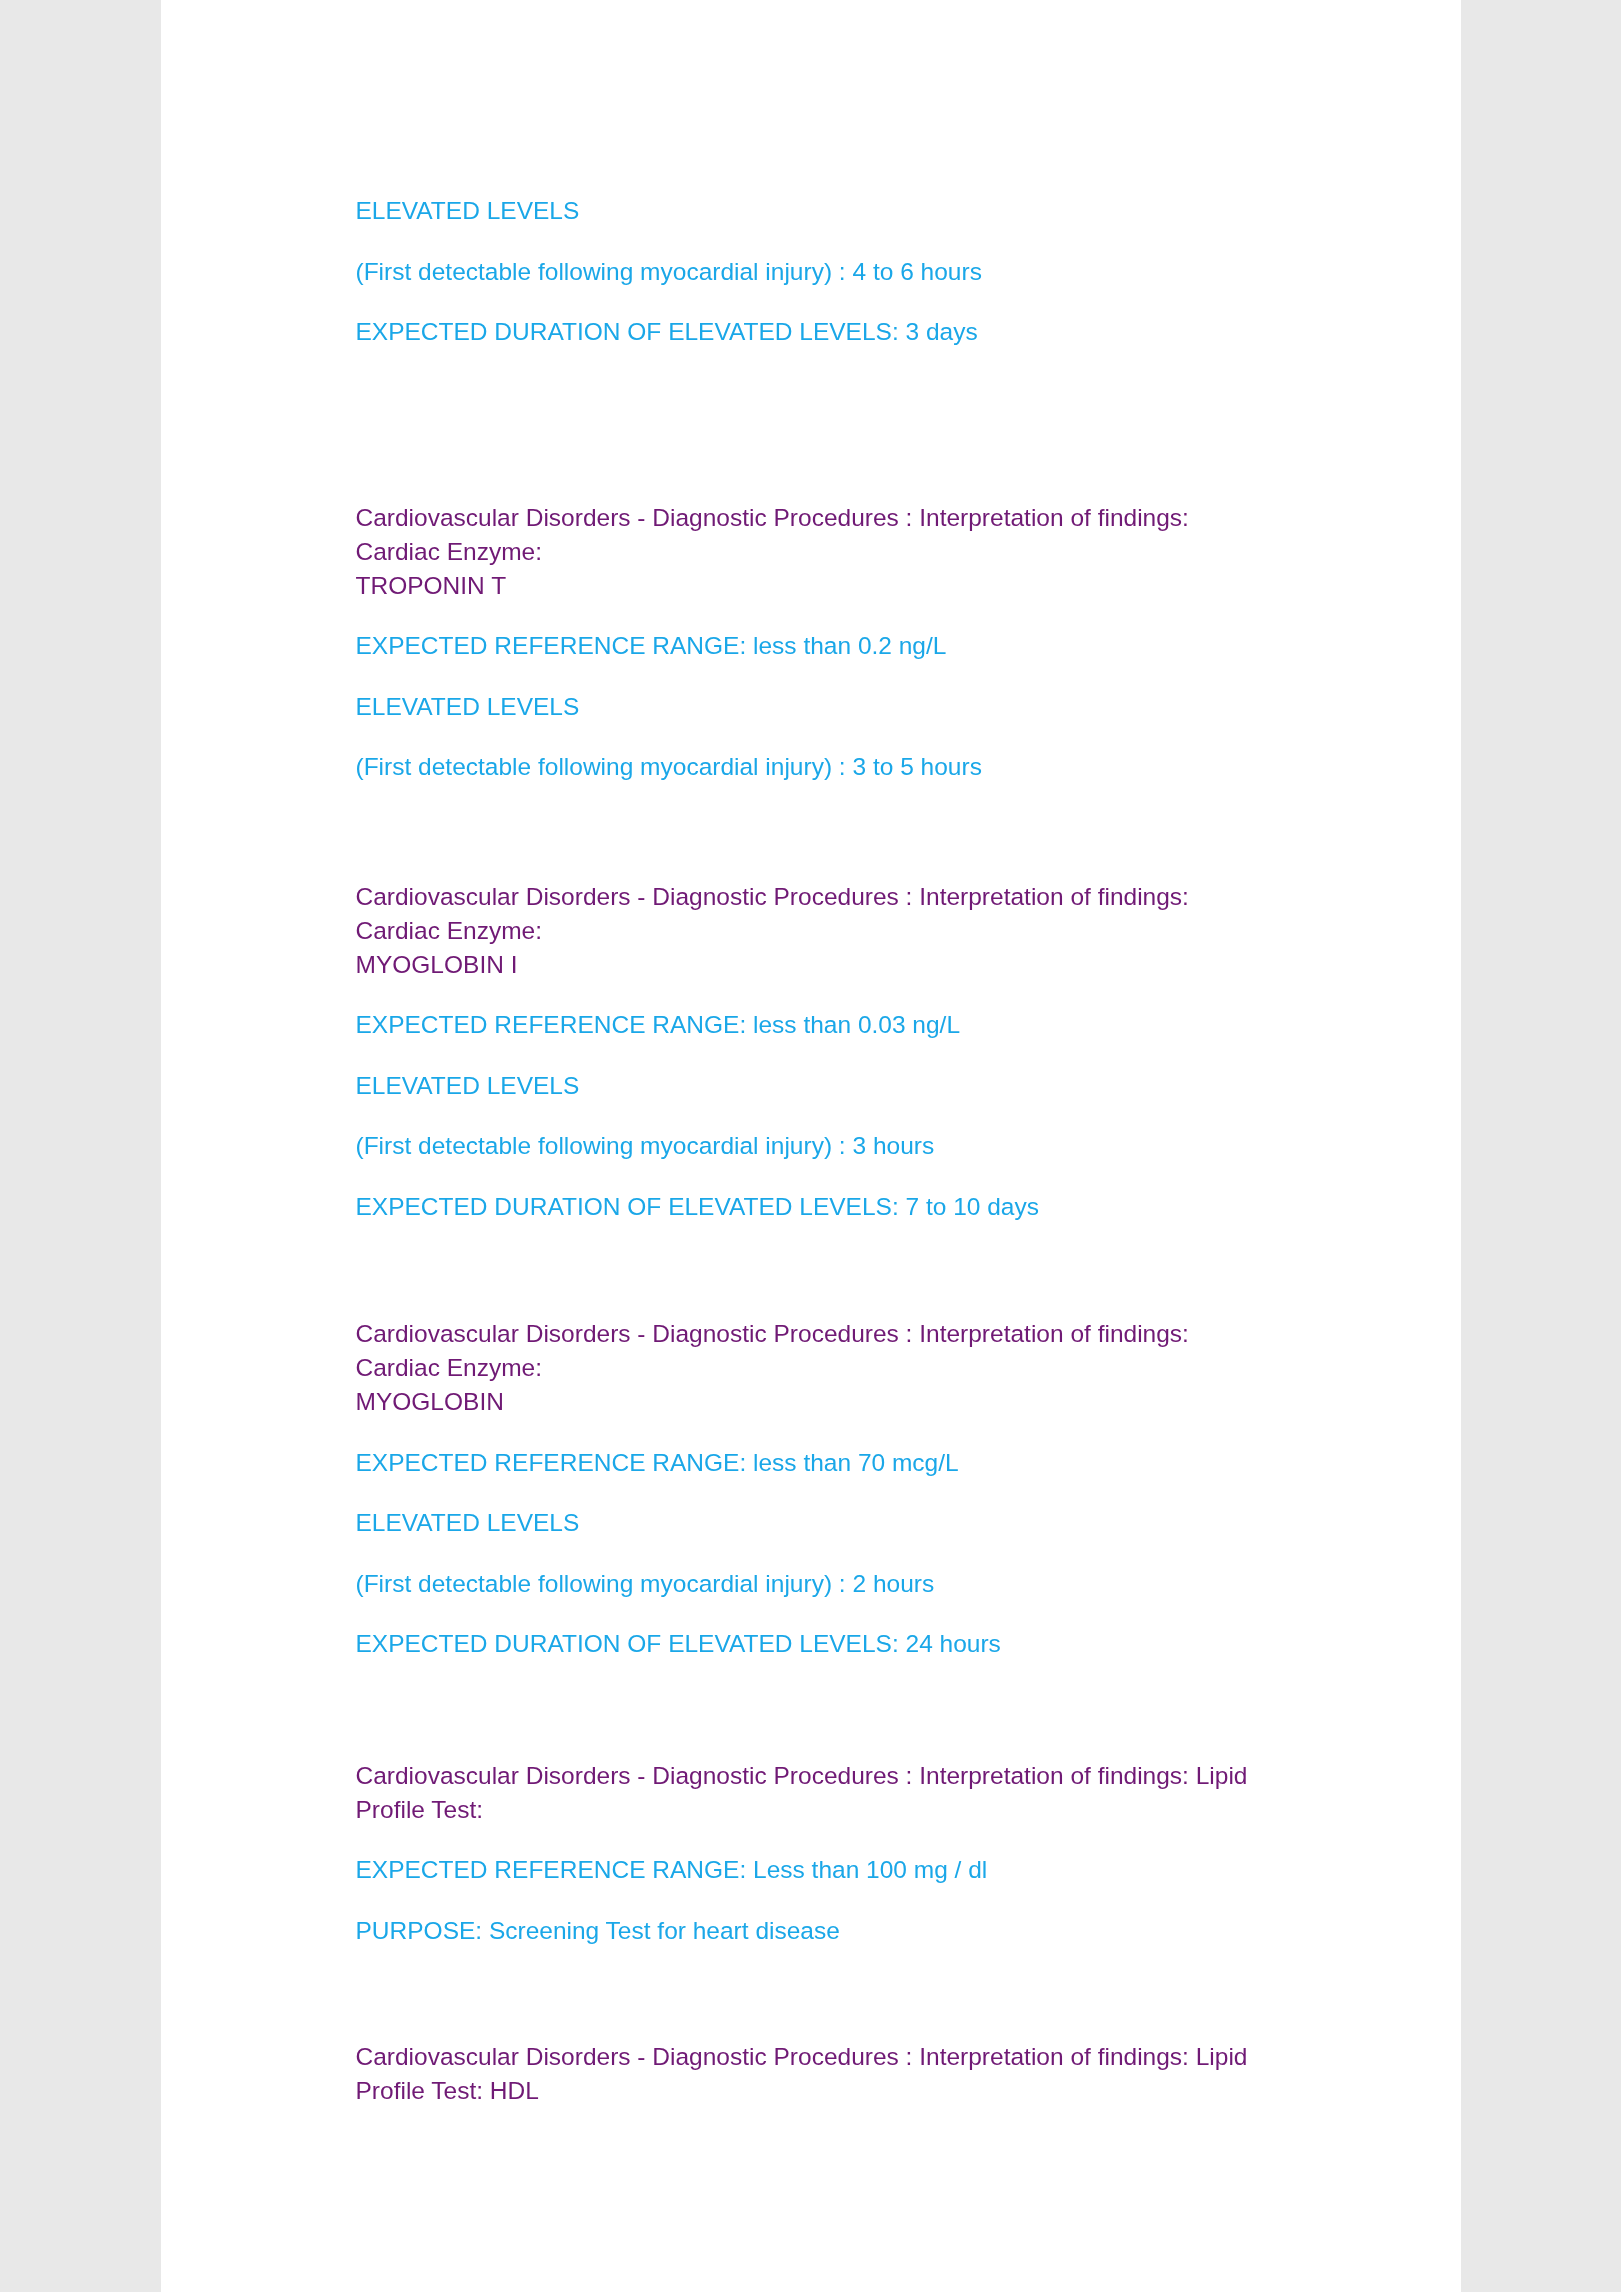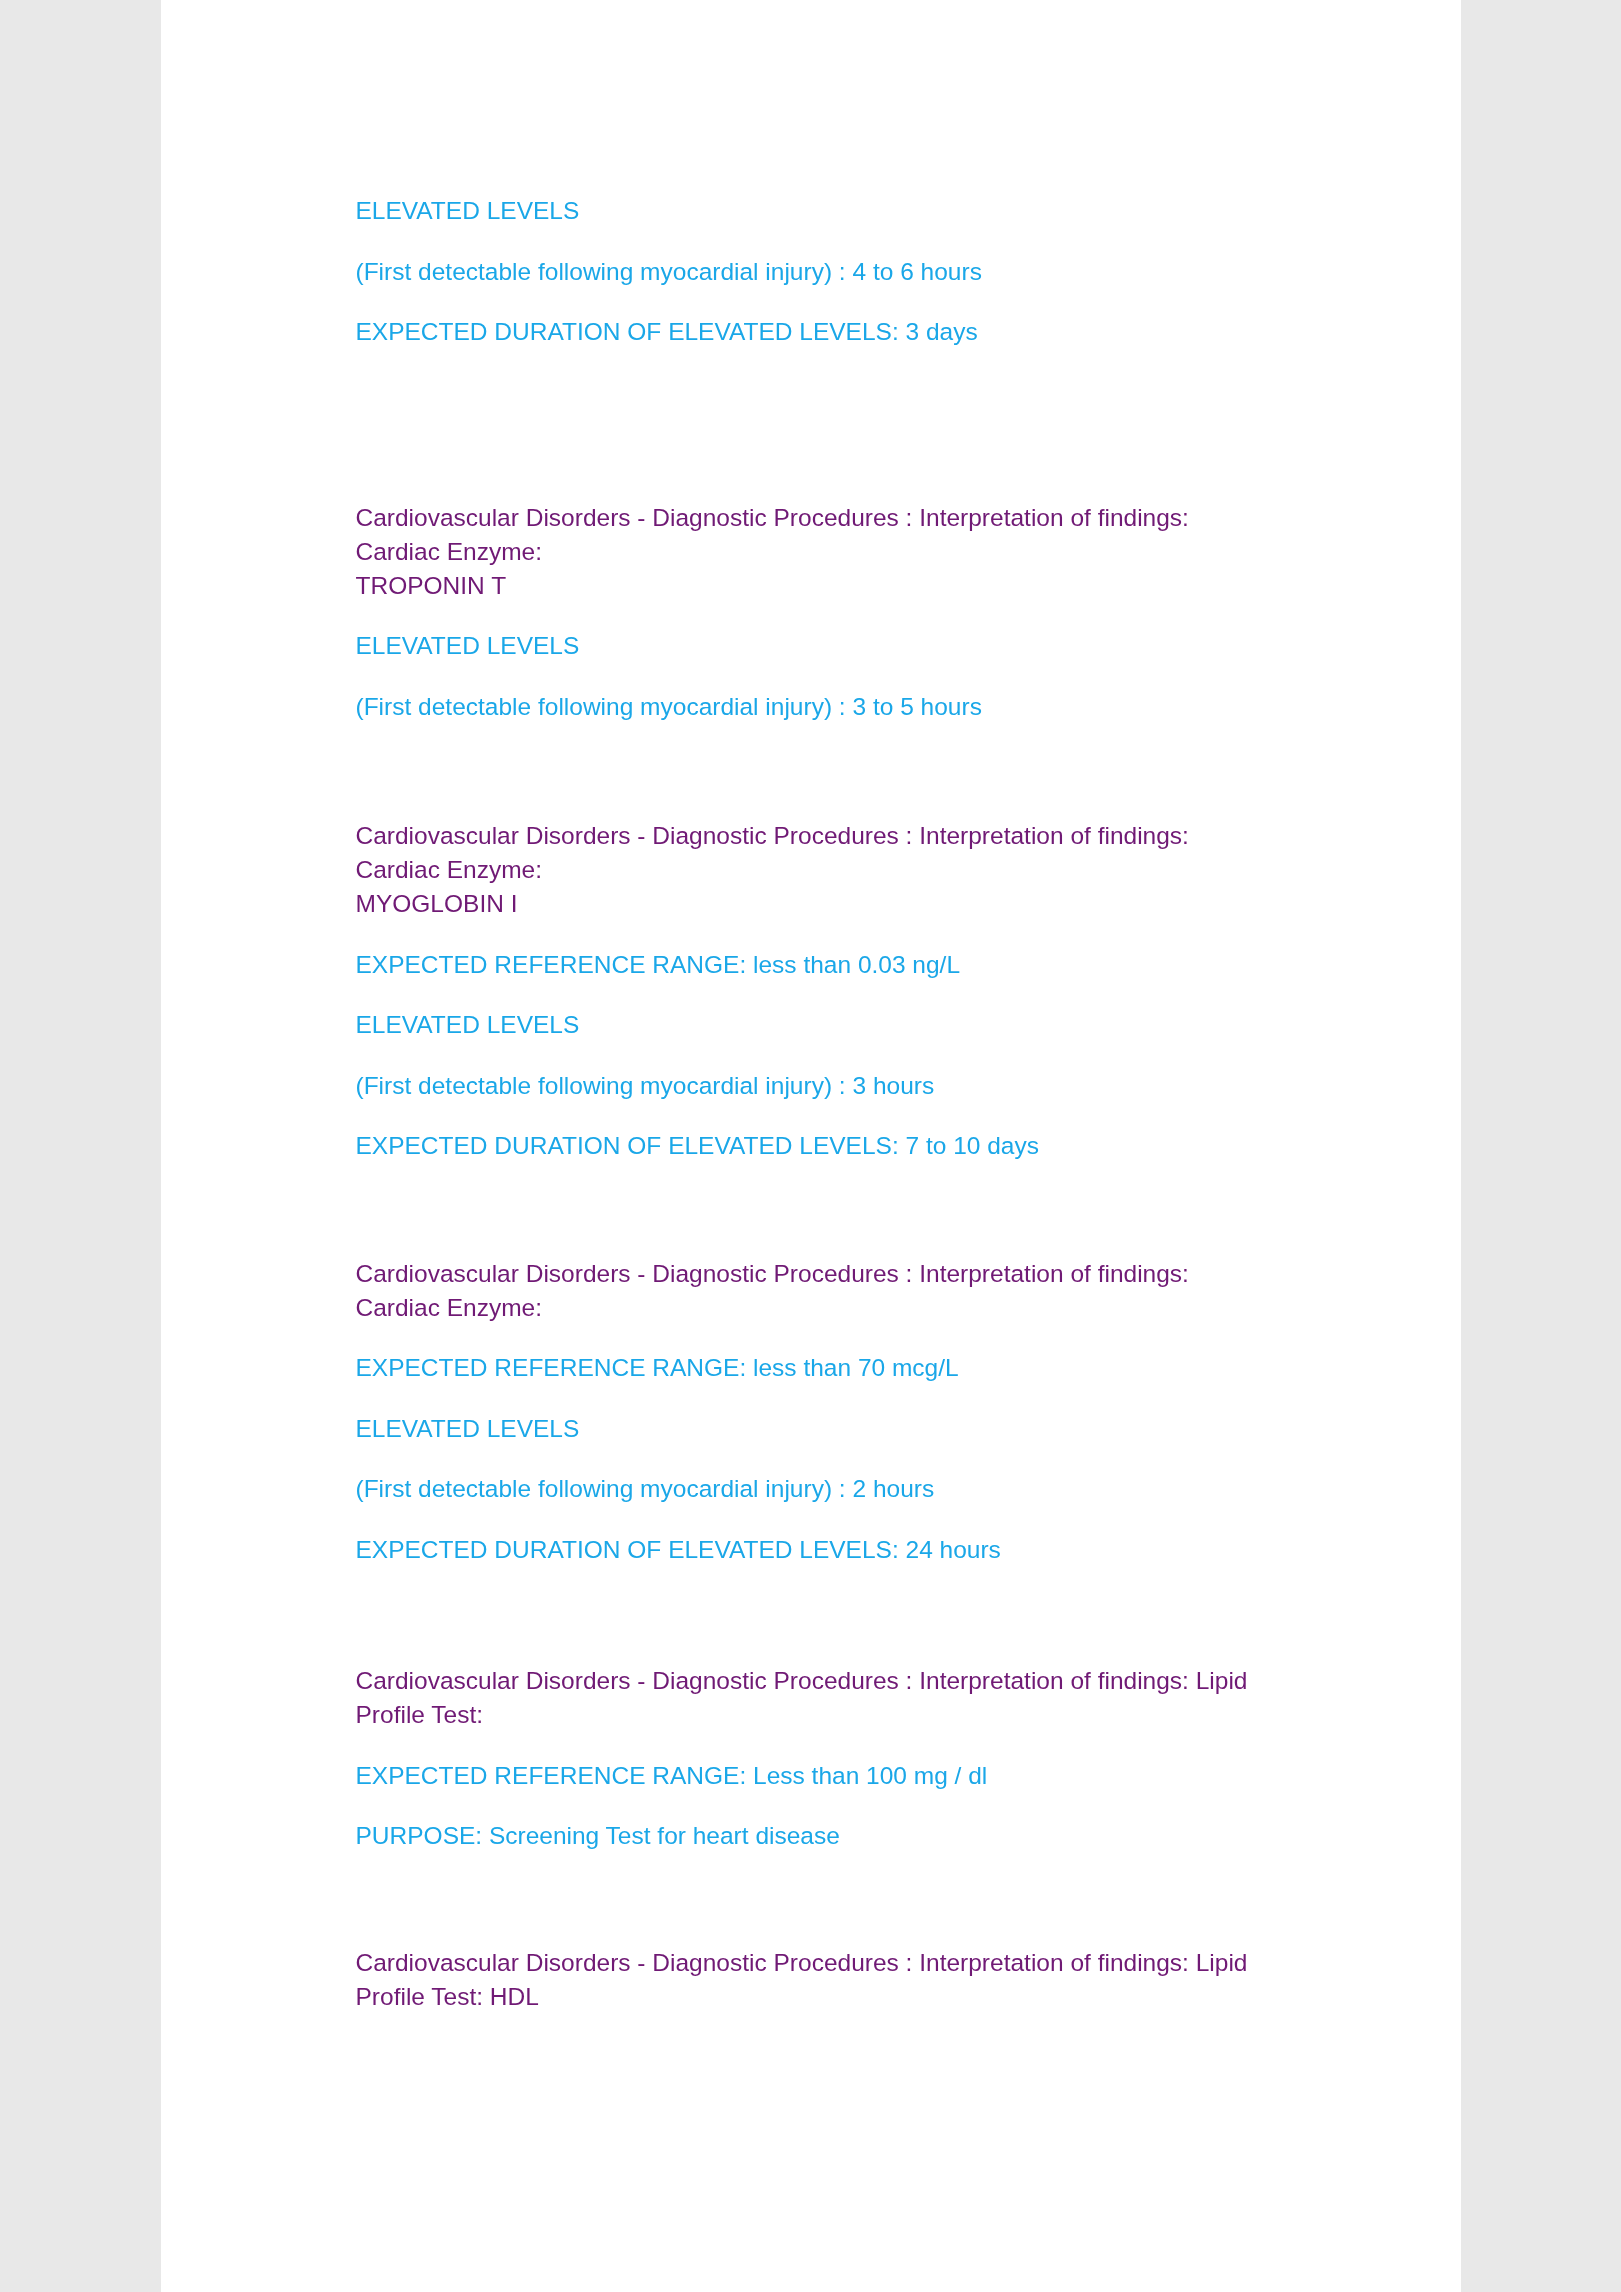--- a/index.html
+++ b/index.html
@@ -53,20 +53,21 @@
     <p class="accent">EXPECTED DURATION OF ELEVATED LEVELS: 3 days</p>
   </section>
 
   <div class="spacer sp-a"></div>
 
   <section>
     <p class="heading">
       <span class="hline">Cardiovascular Disorders - Diagnostic Procedures : Interpretation of findings: Cardiac Enzyme:</span>
       <span class="hline">TROPONIN T</span>
     </p>
+    <p class="accent">EXPECTED REFERENCE RANGE: less than 0.2 ng/L</p>
     <p class="accent">ELEVATED LEVELS</p>
     <p class="accent">(First detectable following myocardial injury) : 3 to 5 hours</p>
   </section>
 
   <div class="spacer sp-b"></div>
 
   <section>
     <p class="heading">
       <span class="hline">Cardiovascular Disorders - Diagnostic Procedures : Interpretation of findings: Cardiac Enzyme:</span>
       <span class="hline">MYOGLOBIN I</span>
@@ -75,20 +76,21 @@
     <p class="accent">ELEVATED LEVELS</p>
     <p class="accent">(First detectable following myocardial injury) : 3 hours</p>
     <p class="accent">EXPECTED DURATION OF ELEVATED LEVELS: 7 to 10 days</p>
   </section>
 
   <div class="spacer sp-c"></div>
 
   <section>
     <p class="heading">
       <span class="hline">Cardiovascular Disorders - Diagnostic Procedures : Interpretation of findings: Cardiac Enzyme:</span>
+      <span class="hline">MYOGLOBIN</span>
     </p>
     <p class="accent">EXPECTED REFERENCE RANGE: less than 70 mcg/L</p>
     <p class="accent">ELEVATED LEVELS</p>
     <p class="accent">(First detectable following myocardial injury) : 2 hours</p>
     <p class="accent">EXPECTED DURATION OF ELEVATED LEVELS: 24 hours</p>
   </section>
 
   <div class="spacer sp-d"></div>
 
   <section>

